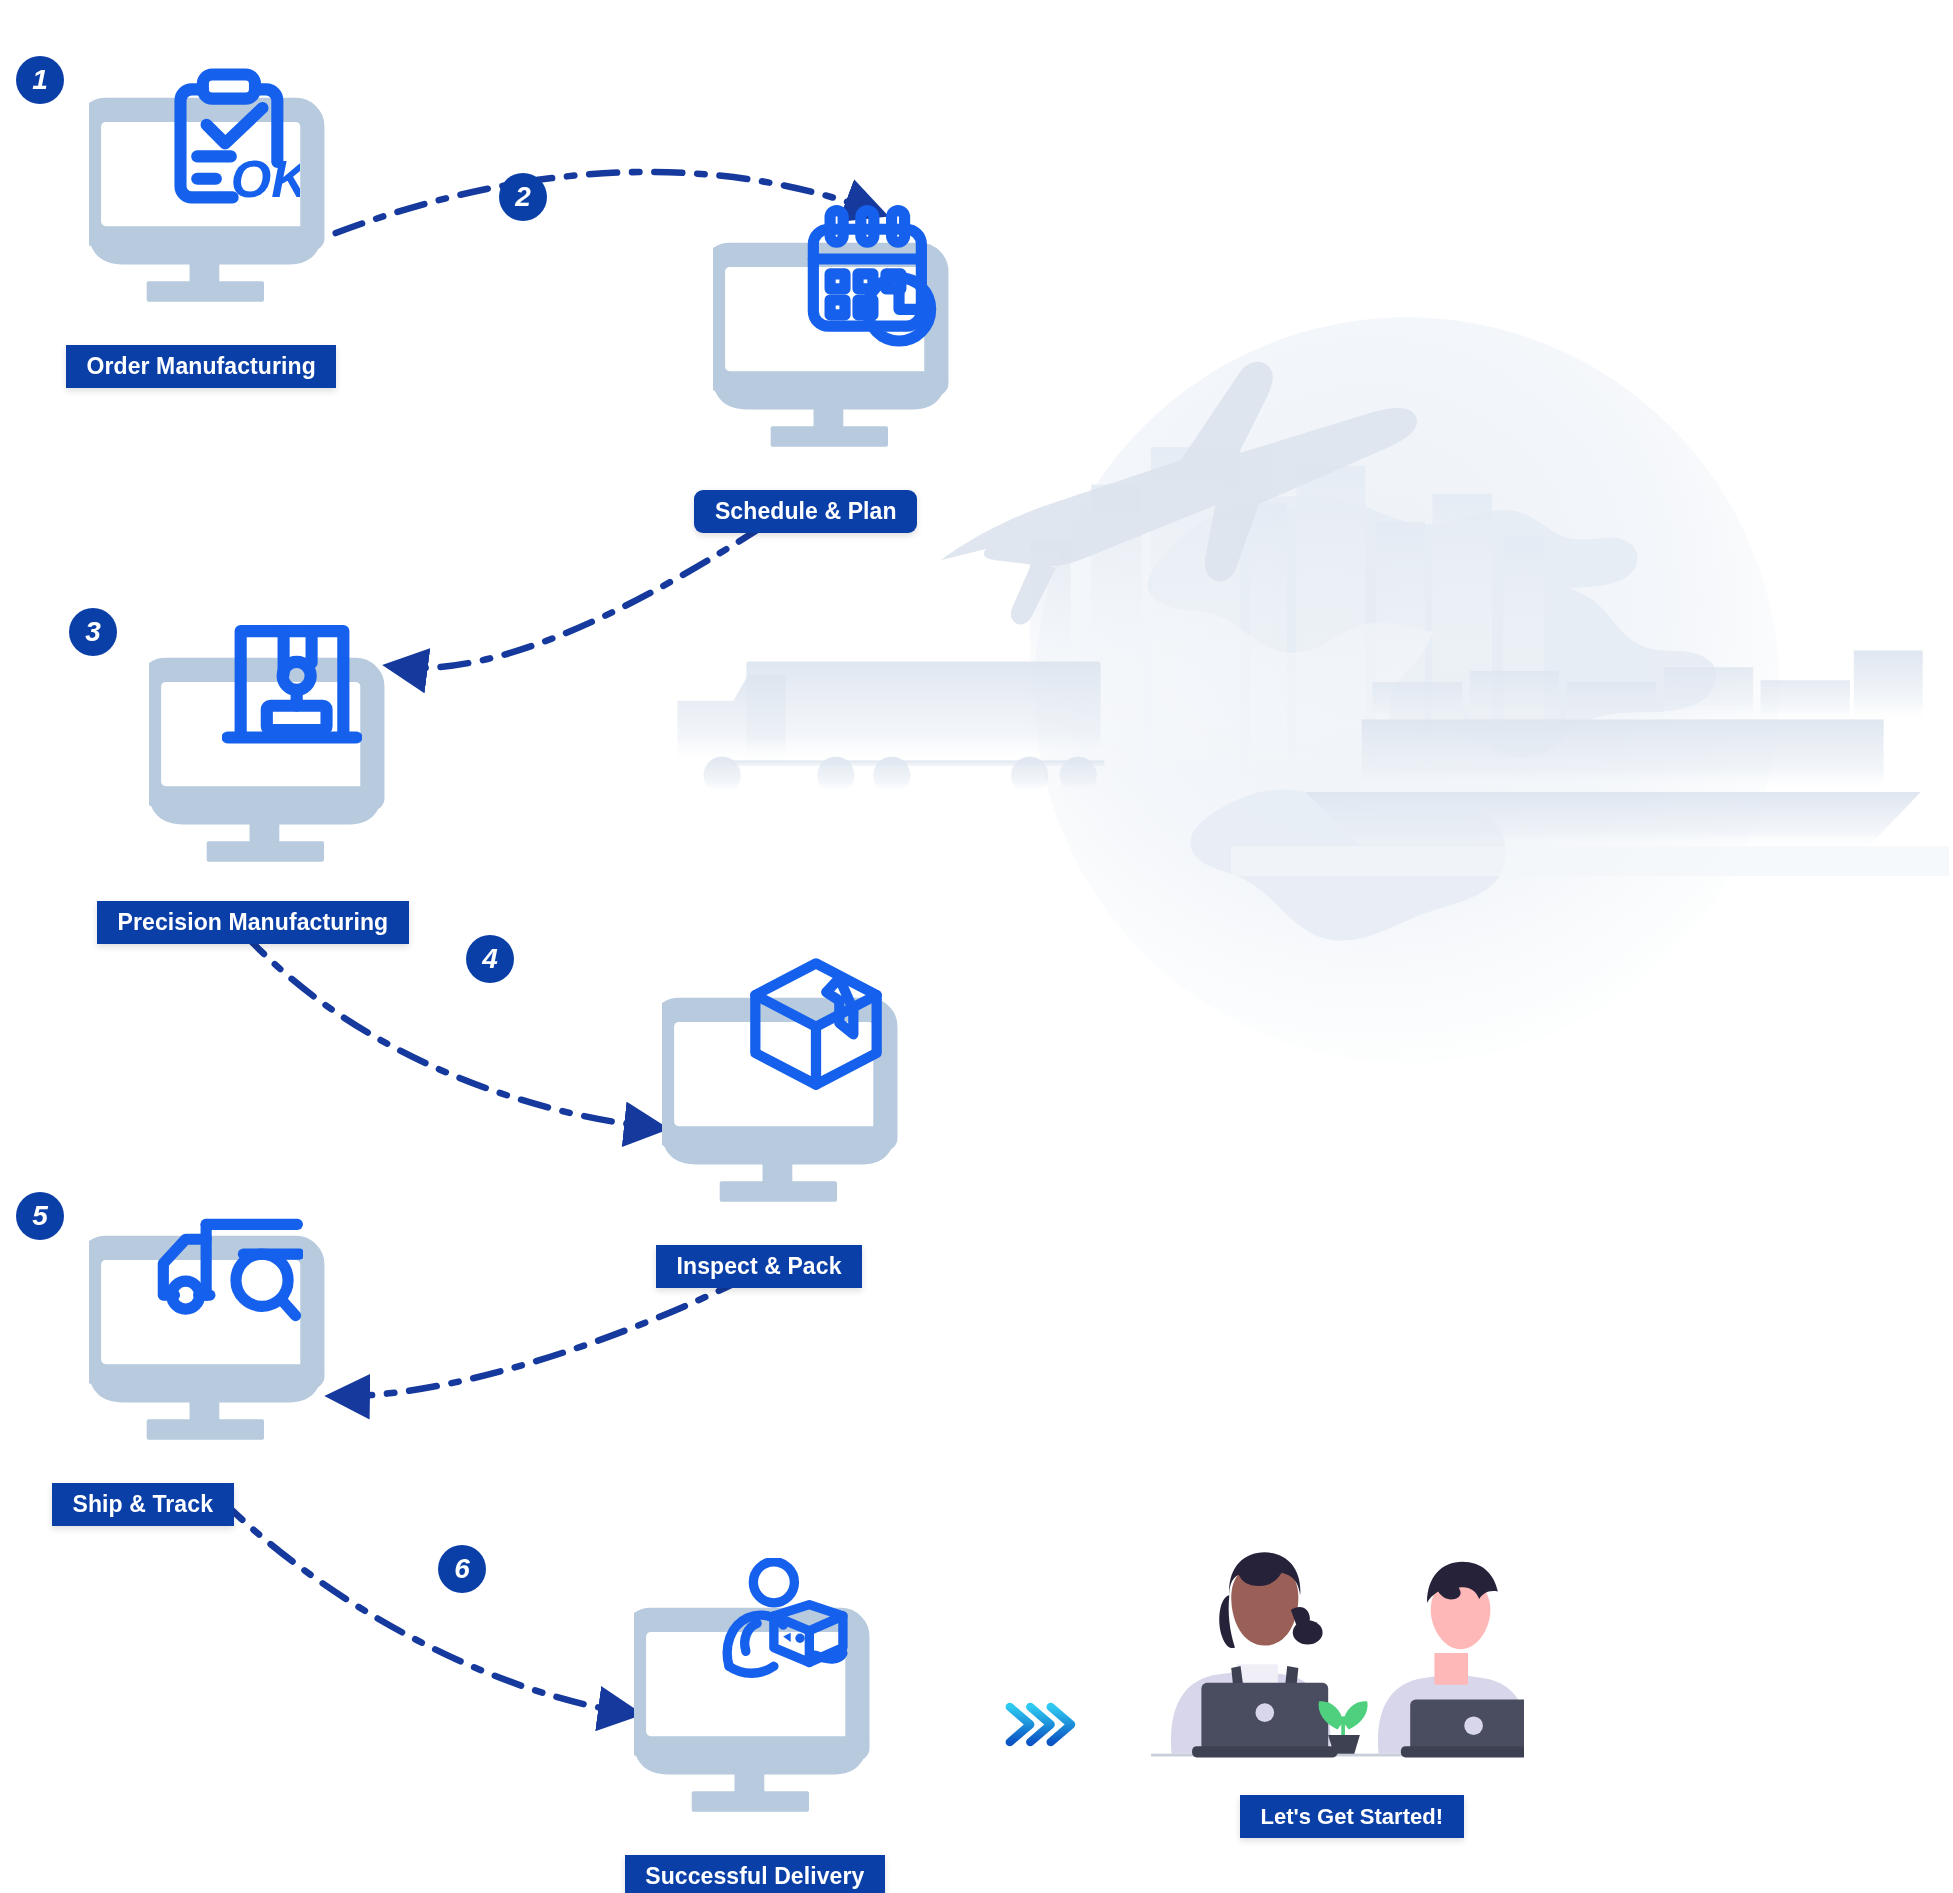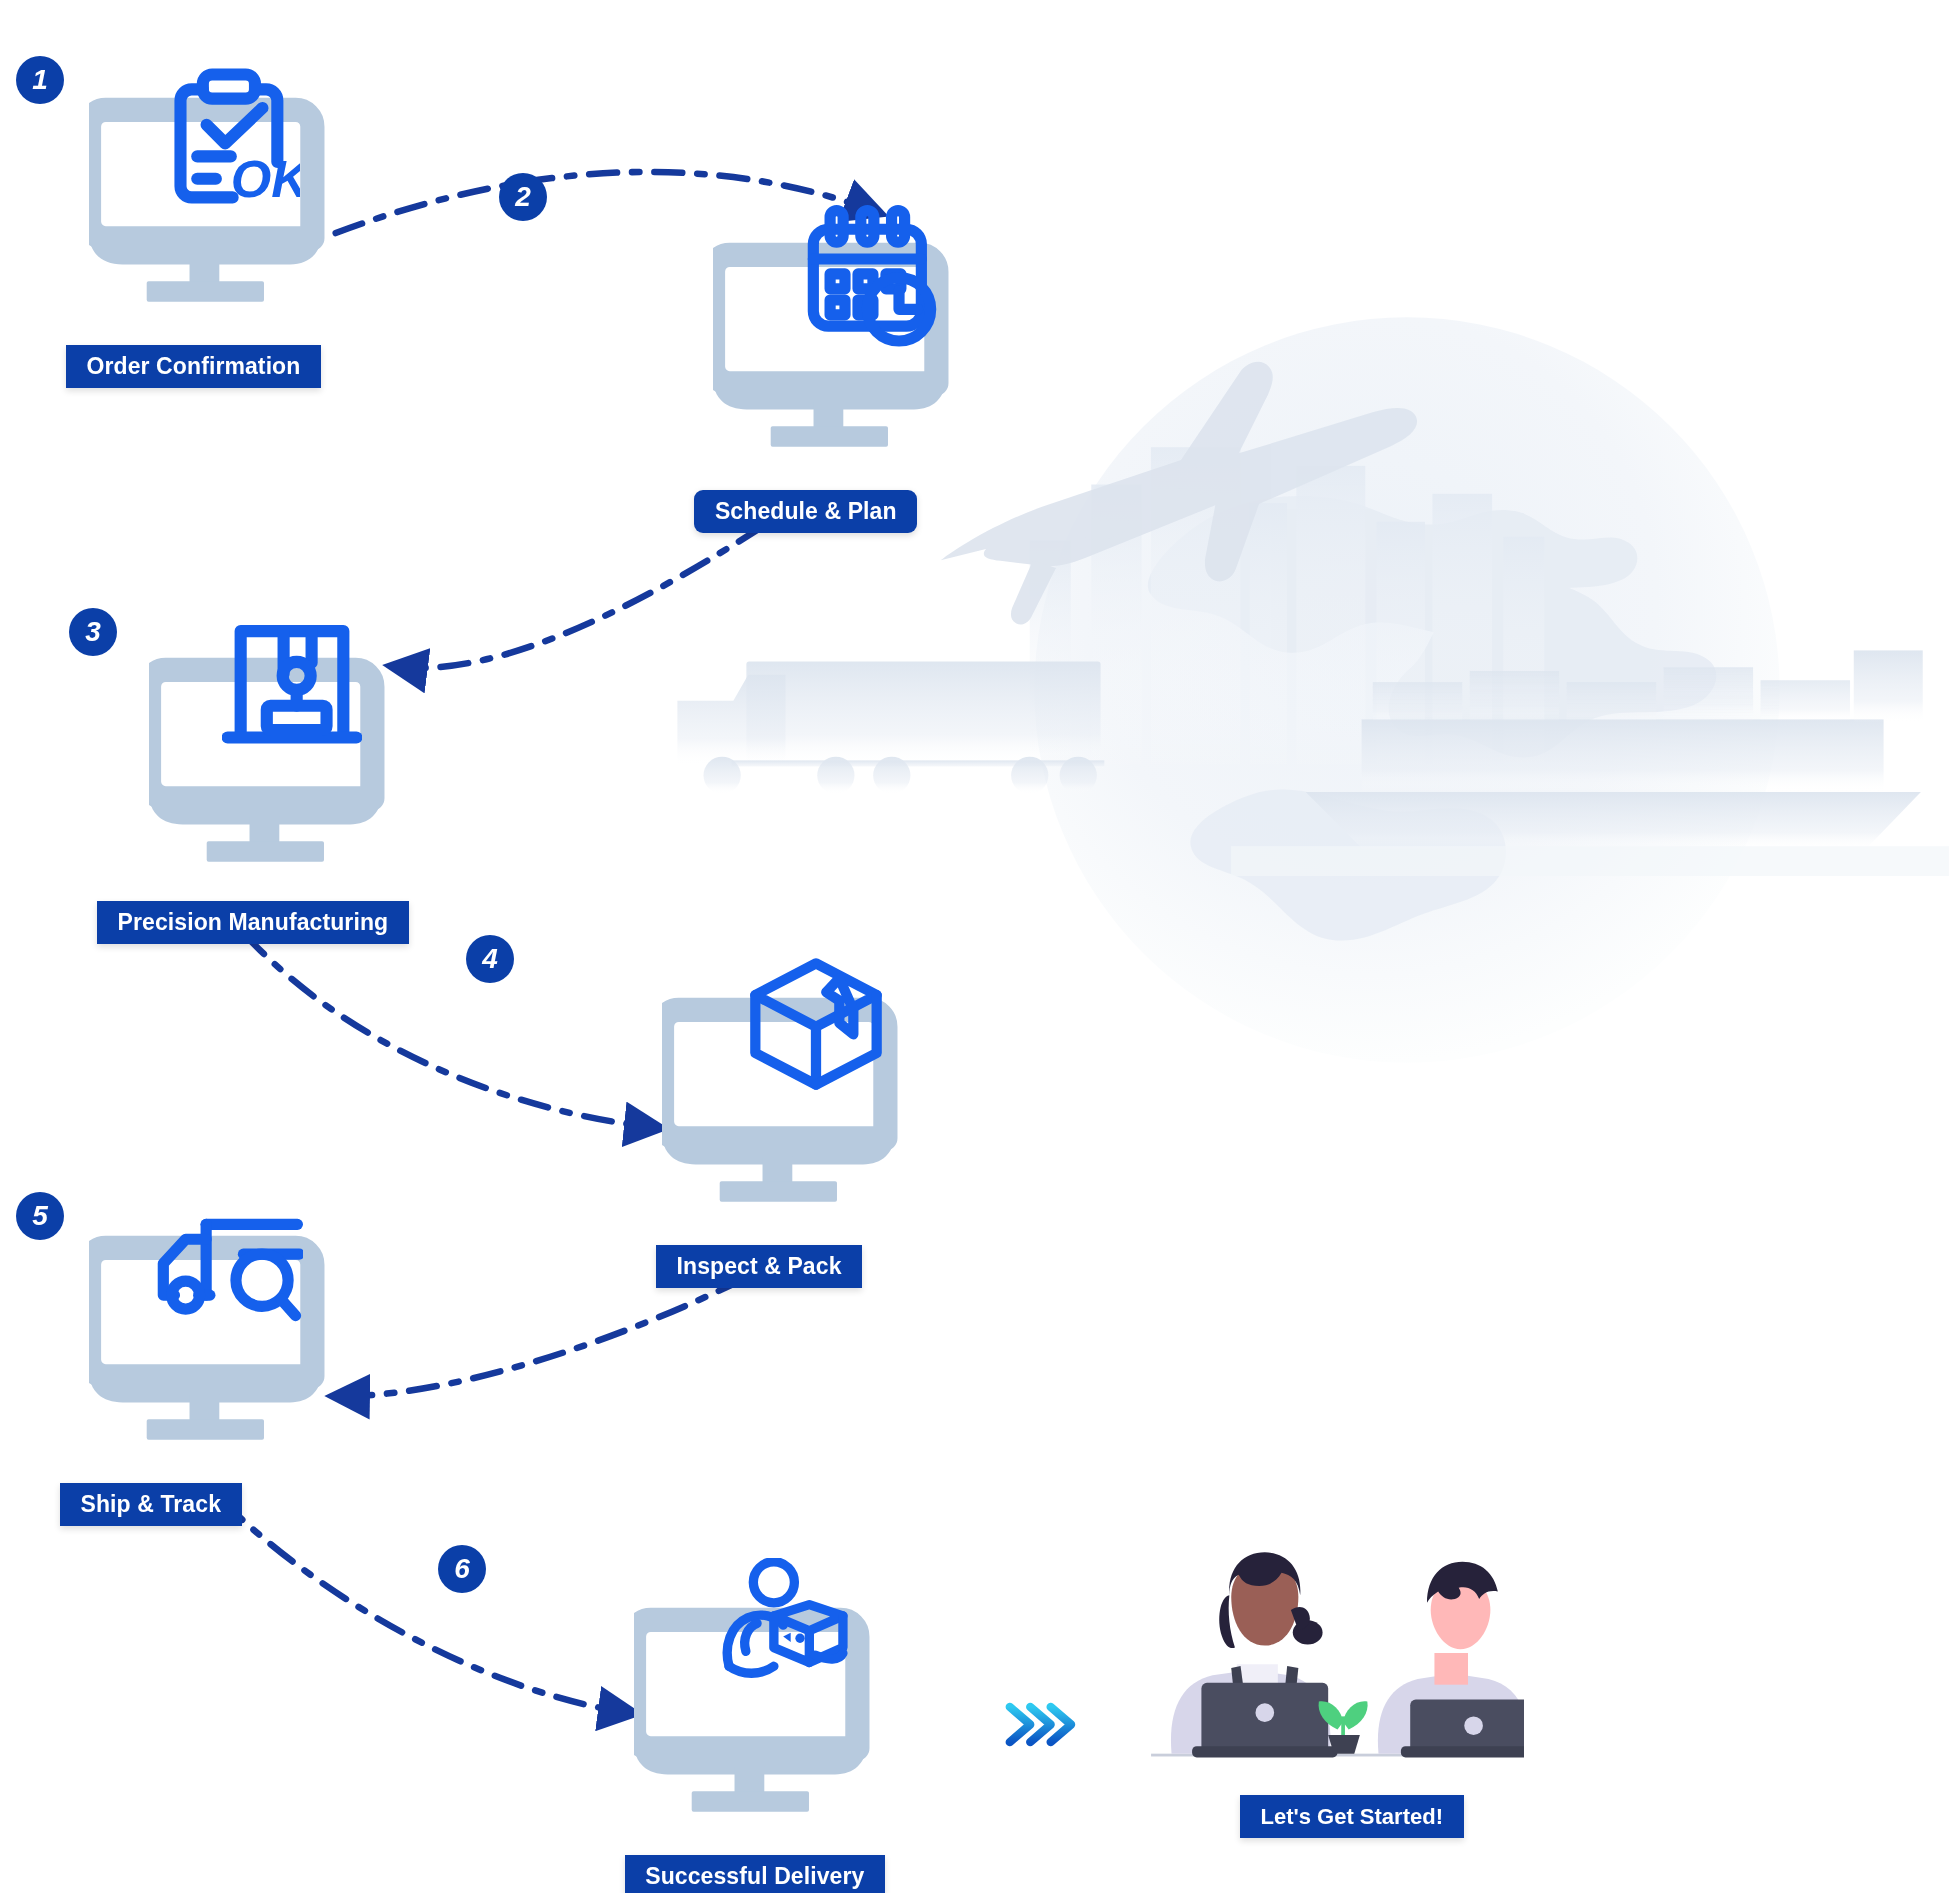--- a/index.html
+++ b/index.html
@@ -164,21 +164,21 @@
         <path d="M36 24h-12a12 12 0 0 0-12 12v92a12 12 0 0 0 12 12h44"></path>
         <path d="M92 24h12a12 12 0 0 1 12 12v66"></path>
         <rect x="36" y="8" width="56" height="26" rx="10"></rect>
         <path d="M40 62l20 20 40-38"></path>
         <path d="M30 96h36"></path>
         <path d="M30 120h20"></path>
       </g>
       <text x="66" y="140" font-family="Liberation Sans, sans-serif" font-size="56" font-weight="bold" font-style="italic" fill="#1560ec">OK</text>
     </svg>
     <div class="step-badge" style="left:-73px; top:-37px;">1</div>
-    <div class="step-label" style="left:-23px; top:252px;">Order Confirmation</div>
+    <div class="step-label" style="left:-23px; top:252px;">Order Manufacturing</div>
   </div>
 
   <div class="step" style="left:713px; top:238px; width:280px; height:280px;">
     <svg class="monitor" width="242" height="219" viewBox="0 0 260 235">
       <path d="M18 18h204a18 18 0 0 1 18 18v120H18a18 18 0 0 1-18-18V36A18 18 0 0 1 18 18z" fill="none" stroke="#b7cade" stroke-width="26" stroke-linejoin="round"></path>
       <path d="M0 150h250c0 22-14 34-34 34H36c-22 0-36-12-36-34z" fill="#b7cade"></path>
       <rect x="108" y="176" width="32" height="32" fill="#b7cade"></rect>
       <rect x="62" y="202" width="126" height="22" rx="2" fill="#b7cade"></rect>
     </svg>
     <svg class="glyph" style="left:89px; top:-33px;" width="140" height="149" viewBox="0 0 150 160">
@@ -255,21 +255,21 @@
         <path d="M96 46h60"></path>
         <path d="M56 14v76"></path>
         <path d="M56 30H34L10 56v34h12"></path>
         <path d="M48 90h12"></path>
         <circle cx="34" cy="90" r="15"></circle>
         <circle cx="116" cy="74" r="28"></circle>
         <path d="M136 94l16 18"></path>
       </g>
     </svg>
     <div class="step-badge" style="left:-73px; top:-39px;">5</div>
-    <div class="step-label" style="left:-37px; top:252px;margin-left:8px;">Ship &amp; Track</div>
+    <div class="step-label" style="left:-37px; top:252px;">Ship &amp; Track</div>
   </div>
 
   <div class="step" style="left:634px; top:1603px; width:280px; height:280px;">
     <svg class="monitor" width="242" height="219" viewBox="0 0 260 235">
       <path d="M18 18h204a18 18 0 0 1 18 18v120H18a18 18 0 0 1-18-18V36A18 18 0 0 1 18 18z" fill="none" stroke="#b7cade" stroke-width="26" stroke-linejoin="round"></path>
       <path d="M0 150h250c0 22-14 34-34 34H36c-22 0-36-12-36-34z" fill="#b7cade"></path>
       <rect x="108" y="176" width="32" height="32" fill="#b7cade"></rect>
       <rect x="62" y="202" width="126" height="22" rx="2" fill="#b7cade"></rect>
     </svg>
     <svg class="glyph" style="left:82px; top:-45px;" width="140" height="140" viewBox="0 0 150 150">

